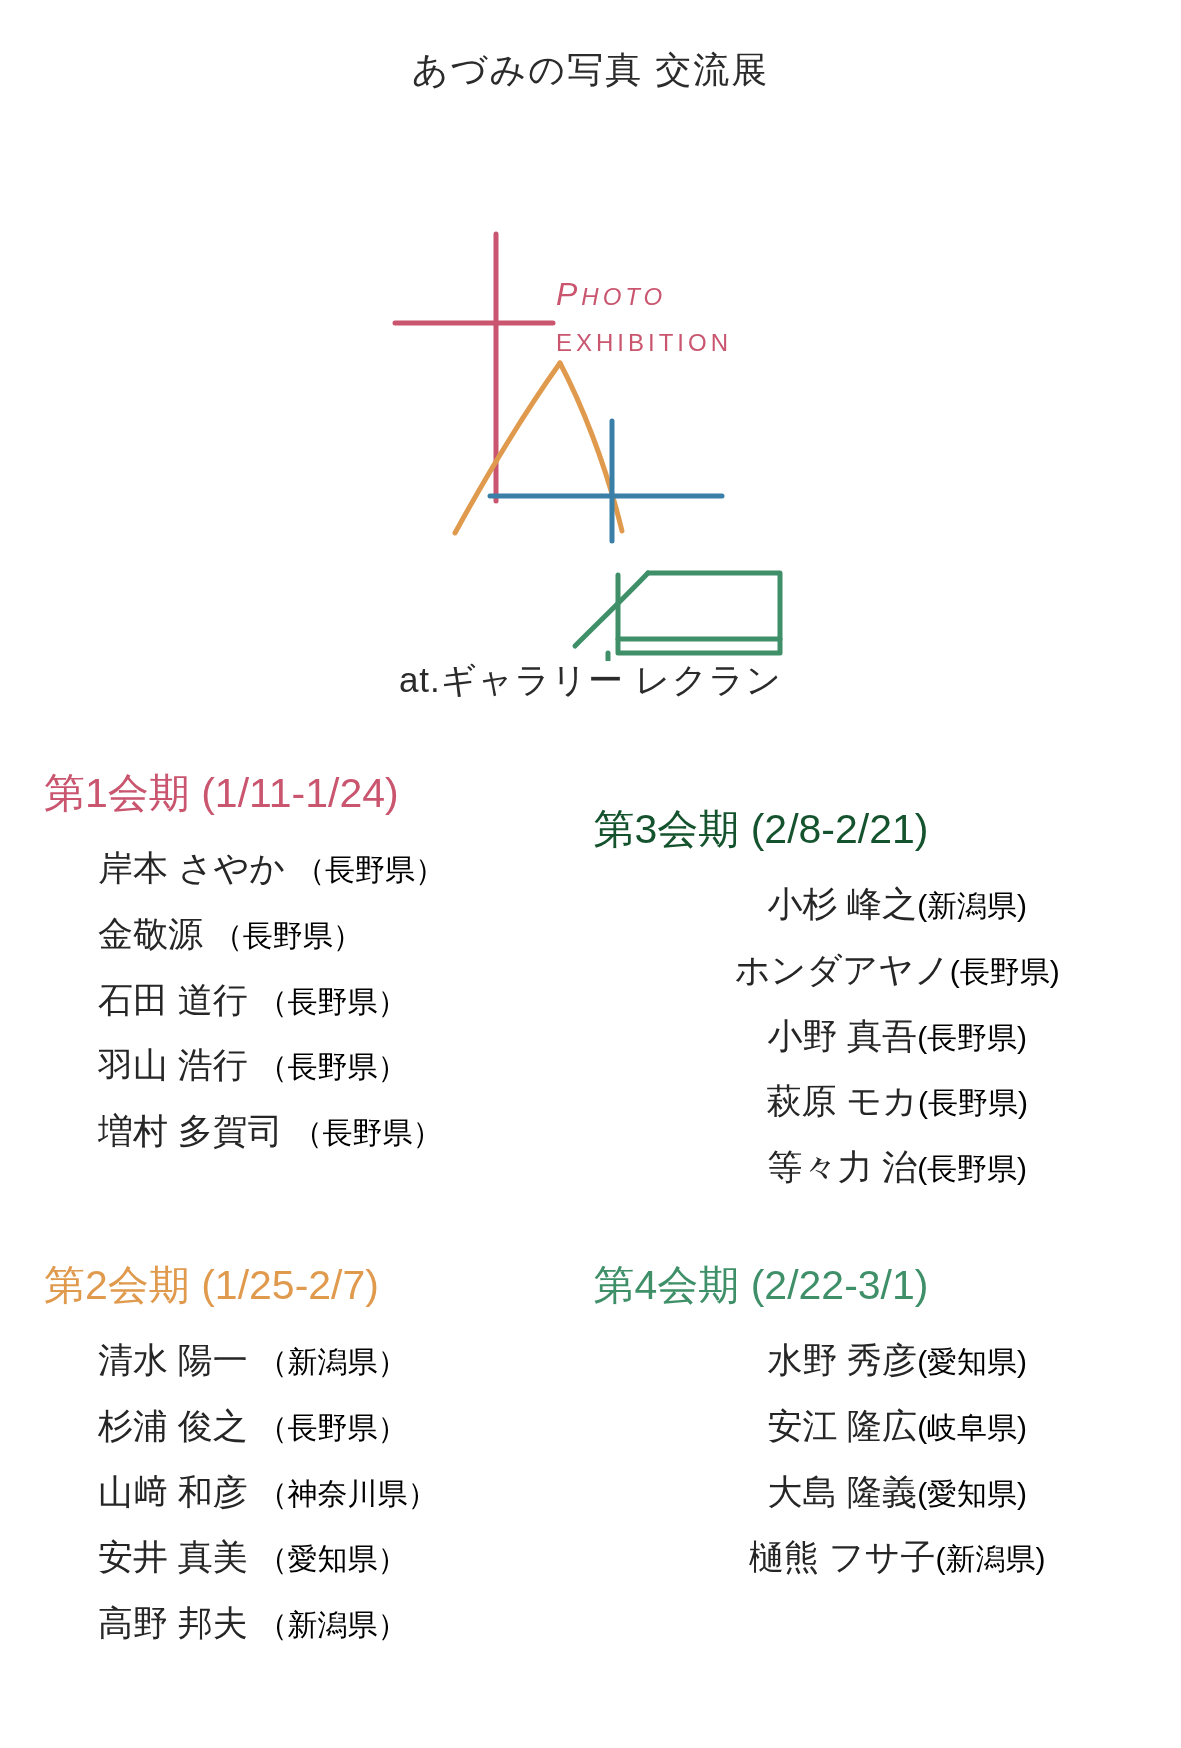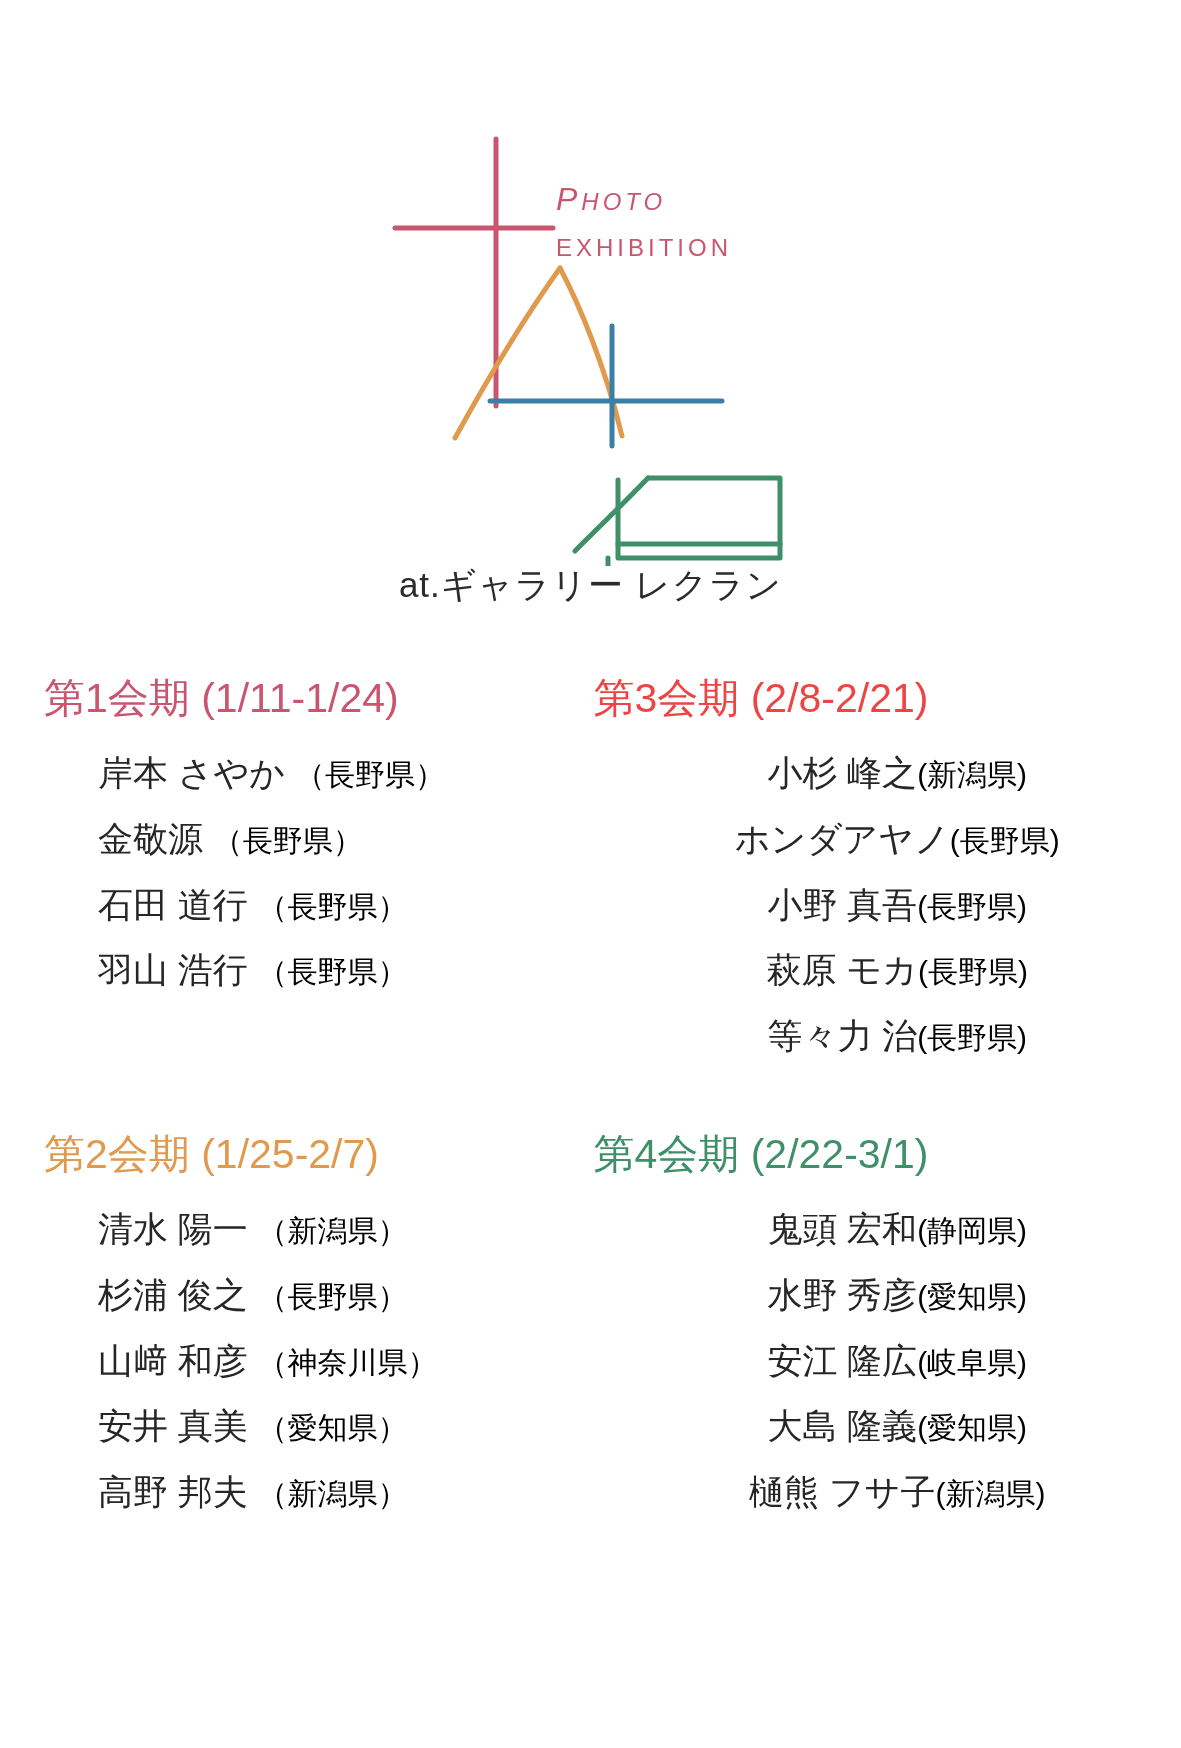--- a/index.html
+++ b/index.html
@@ -90,21 +90,21 @@
   }
   .session-heading {
     font-size: 41px;
     font-weight: 400;
     letter-spacing: 0px;
     white-space: nowrap;
     margin-bottom: 14px;
   }
   .s1 .session-heading { color: #c9556f; }
   .s2 .session-heading { color: #e09a4e; }
-  .s3 .session-heading { color: #ef4444; }
+  .s3 .session-heading { color: #14532d; margin-top: 36px; }
   .s4 .session-heading { color: #3f9069; }
 
   .name-list {
     list-style: none;
     margin: 0;
     padding: 0 0 0 54px;
   }
   .name-row {
     font-size: 35px;
     line-height: 1.88;
@@ -118,20 +118,21 @@
   .col-right .name-list {
     padding-left: 58px;
     text-align: center;
   }
 </style>
 </head>
 <body>
 
 <div class="poster">
 
+  <div class="header-title">あづみの写真 交流展</div>
 
   <div class="logo-wrap">
     <svg class="logo-svg" width="1181" height="560" viewBox="0 0 1181 560">
 
       <path d="M395 222 L553 222" stroke="#c9556f" stroke-width="5" fill="none" stroke-linecap="round"></path>
       <path d="M496 133 L496 400" stroke="#c9556f" stroke-width="5" fill="none" stroke-linecap="round"></path>
 
       <path d="M455 432 C 500 350, 540 290, 560 262" stroke="#e09a4e" stroke-width="5" fill="none" stroke-linecap="round"></path>
       <path d="M560 262 C 580 300, 605 360, 622 430" stroke="#e09a4e" stroke-width="5" fill="none" stroke-linecap="round"></path>
 
@@ -151,20 +152,21 @@
 
   <div class="sessions">
 
     <div class="session s1">
       <div class="session-heading">第1会期 (1/11-1/24)</div>
       <ul class="name-list">
         <li class="name-row"><span>岸本 さやか</span> <span class="pref">（長野県）</span></li>
         <li class="name-row"><span>金敬源</span> <span class="pref">（長野県）</span></li>
         <li class="name-row"><span>石田 道行</span> <span class="pref">（長野県）</span></li>
         <li class="name-row"><span>羽山 浩行</span> <span class="pref">（長野県）</span></li>
+        <li class="name-row"><span>増村 多賀司</span> <span class="pref">（長野県）</span></li>
       </ul>
     </div>
 
     <div class="session s3 col-right">
       <div class="session-heading">第3会期 (2/8-2/21)</div>
       <ul class="name-list">
         <li class="name-row"><span>小杉 峰之</span><span class="pref">(新潟県)</span></li>
         <li class="name-row"><span>ホンダアヤノ</span><span class="pref">(長野県)</span></li>
         <li class="name-row"><span>小野 真吾</span><span class="pref">(長野県)</span></li>
         <li class="name-row"><span>萩原 モカ</span><span class="pref">(長野県)</span></li>
@@ -179,21 +181,20 @@
         <li class="name-row"><span>杉浦 俊之</span> <span class="pref">（長野県）</span></li>
         <li class="name-row"><span>山﨑 和彦</span> <span class="pref">（神奈川県）</span></li>
         <li class="name-row"><span>安井 真美</span> <span class="pref">（愛知県）</span></li>
         <li class="name-row"><span>高野 邦夫</span> <span class="pref">（新潟県）</span></li>
       </ul>
     </div>
 
     <div class="session s4 col-right">
       <div class="session-heading">第4会期 (2/22-3/1)</div>
       <ul class="name-list">
-        <li class="name-row"><span>鬼頭 宏和</span><span class="pref">(静岡県)</span></li>
         <li class="name-row"><span>水野 秀彦</span><span class="pref">(愛知県)</span></li>
         <li class="name-row"><span>安江 隆広</span><span class="pref">(岐阜県)</span></li>
         <li class="name-row"><span>大島 隆義</span><span class="pref">(愛知県)</span></li>
         <li class="name-row"><span>樋熊 フサ子</span><span class="pref">(新潟県)</span></li>
       </ul>
     </div>
 
   </div>
 </div>
 

